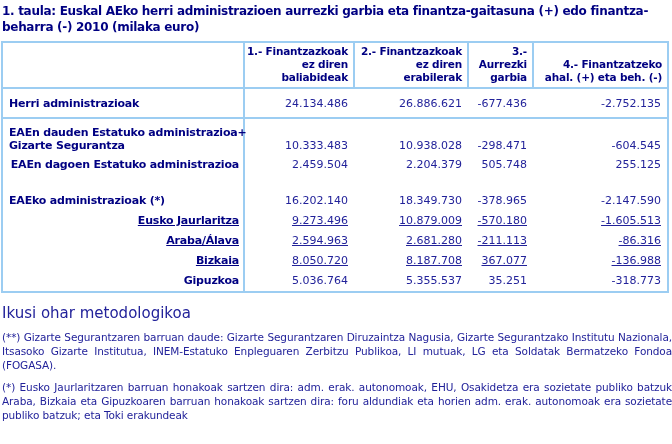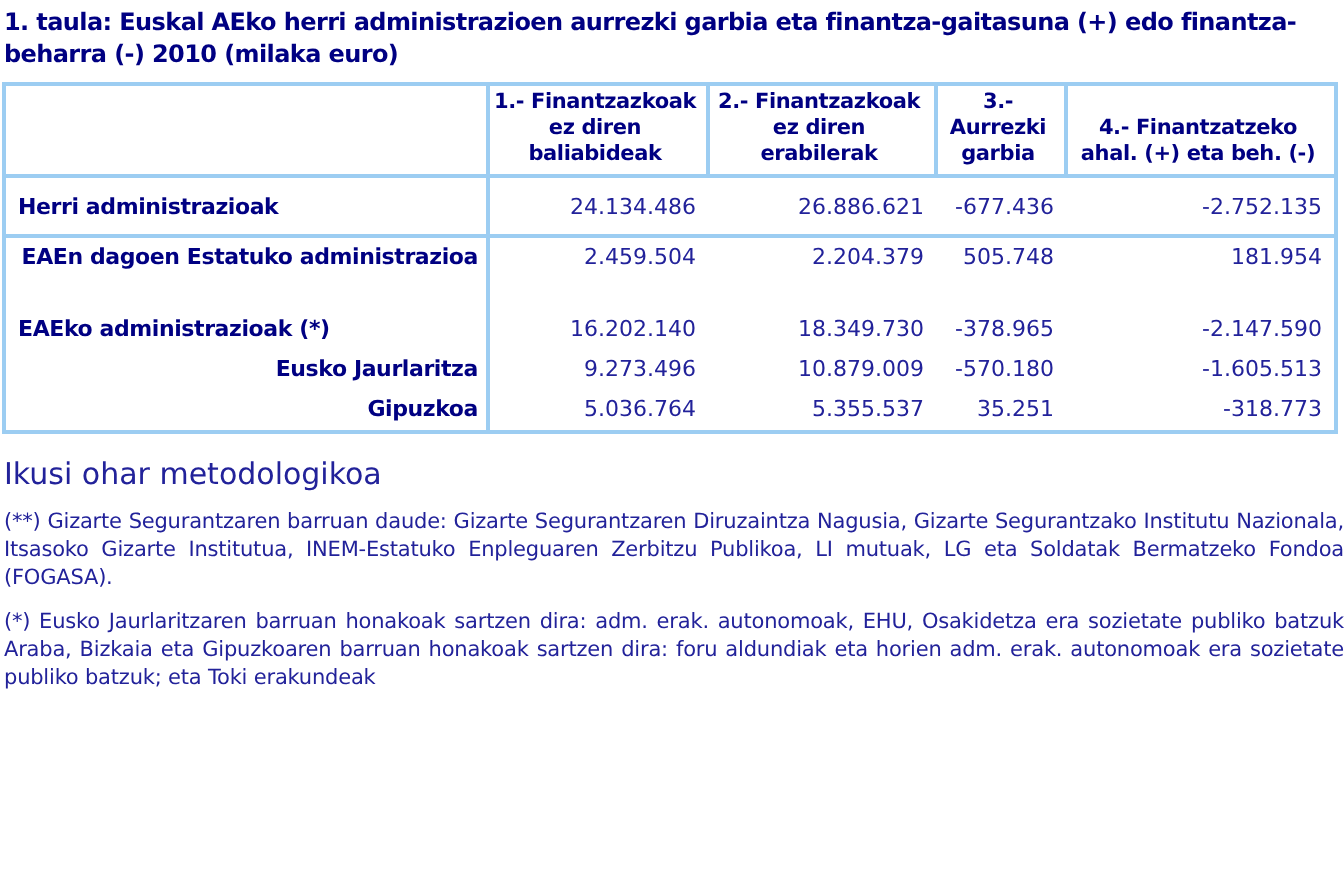--- a/index.html
+++ b/index.html
@@ -28,21 +28,21 @@
     width:668px;margin-top:6px;
     border:2px solid var(--border);
   }
   col.c-label{width:242px;}
   col.c1{width:110px;}
   col.c2{width:114px;}
   col.c3{width:65px;}
   col.c4{width:135px;}
 
   th{
-    vertical-align:bottom;text-align:center;
+    vertical-align:bottom;text-align:right;
     font-size:10.5px;font-weight:bold;letter-spacing:-0.2px;
     color:var(--navy);line-height:13px;
     padding:2px 5px 3px 2px;height:40px;
     border-bottom:2px solid var(--border);
   }
   th.sep{border-left:2px solid var(--border);}
   th span{display:block;white-space:nowrap;}
 
   td{
     font-size:11px;line-height:13px;color:var(--ink);
@@ -56,21 +56,21 @@
   td.lbl span{display:block;white-space:nowrap;}
   td.lbl.r{text-align:right;padding-right:4px;}
   td.num{text-align:right;}
 
   tr.r-herri td{height:30px;vertical-align:middle;border-bottom:2px solid var(--border);}
   tr.r-herri td.lbl{border-right:2px solid var(--border);}
   tr.r-dauden td{height:36px;vertical-align:bottom;padding-bottom:2px;}
   tr.r-sub td{height:20px;vertical-align:middle;}
   tr.r-sub-last td{height:23px;vertical-align:top;padding-top:3px;border-bottom:2px solid var(--border);}
   tr.r-block td{height:36px;vertical-align:bottom;padding-bottom:3px;}
-  tr.r-terr td{height:20px;vertical-align:middle;}
+  tr.r-terr td{height:20px;vertical-align:middle;text-decoration:underline;}
   tr.r-terr-last td{height:22px;vertical-align:middle;}
 
   .note-link{
     font-size:15px;color:var(--ink);margin:11px 0 0 1px;
     cursor:pointer;display:inline-block;
   }
   .footnote{
     width:670px;font-size:10.5px;line-height:14px;color:var(--ink);
     text-align:justify;margin:8px 0 0 1px;letter-spacing:-0.1px;
   }
@@ -115,40 +115,64 @@
       </tr>
     </thead>
     <tbody>
       <tr class="r-herri">
         <td class="lbl">Herri administrazioak</td>
         <td class="num">24.134.486</td>
         <td class="num">26.886.621</td>
         <td class="num">-677.436</td>
         <td class="num">-2.752.135</td>
       </tr>
+      <tr class="r-dauden">
+        <td class="lbl">
+          <span>EAEn dauden Estatuko administrazioa+</span>
+          <span>Gizarte Segurantza</span>
+        </td>
+        <td class="num">10.333.483</td>
+        <td class="num">10.938.028</td>
+        <td class="num">-298.471</td>
+        <td class="num">-604.545</td>
+      </tr>
       <tr class="r-sub">
         <td class="lbl r">EAEn dagoen Estatuko administrazioa</td>
         <td class="num">2.459.504</td>
         <td class="num">2.204.379</td>
         <td class="num">505.748</td>
-        <td class="num">181.954</td>
+        <td class="num">255.125</td>
       </tr>
       <tr class="r-block">
         <td class="lbl">EAEko administrazioak (*)</td>
         <td class="num">16.202.140</td>
         <td class="num">18.349.730</td>
         <td class="num">-378.965</td>
         <td class="num">-2.147.590</td>
       </tr>
       <tr class="r-terr">
         <td class="lbl r">Eusko Jaurlaritza</td>
         <td class="num">9.273.496</td>
         <td class="num">10.879.009</td>
         <td class="num">-570.180</td>
         <td class="num">-1.605.513</td>
+      </tr>
+      <tr class="r-terr">
+        <td class="lbl r">Araba/Álava</td>
+        <td class="num">2.594.963</td>
+        <td class="num">2.681.280</td>
+        <td class="num">-211.113</td>
+        <td class="num">-86.316</td>
+      </tr>
+      <tr class="r-terr">
+        <td class="lbl r">Bizkaia</td>
+        <td class="num">8.050.720</td>
+        <td class="num">8.187.708</td>
+        <td class="num">367.077</td>
+        <td class="num">-136.988</td>
       </tr>
       <tr class="r-terr-last">
         <td class="lbl r">Gipuzkoa</td>
         <td class="num">5.036.764</td>
         <td class="num">5.355.537</td>
         <td class="num">35.251</td>
         <td class="num">-318.773</td>
       </tr>
     </tbody>
   </table>

